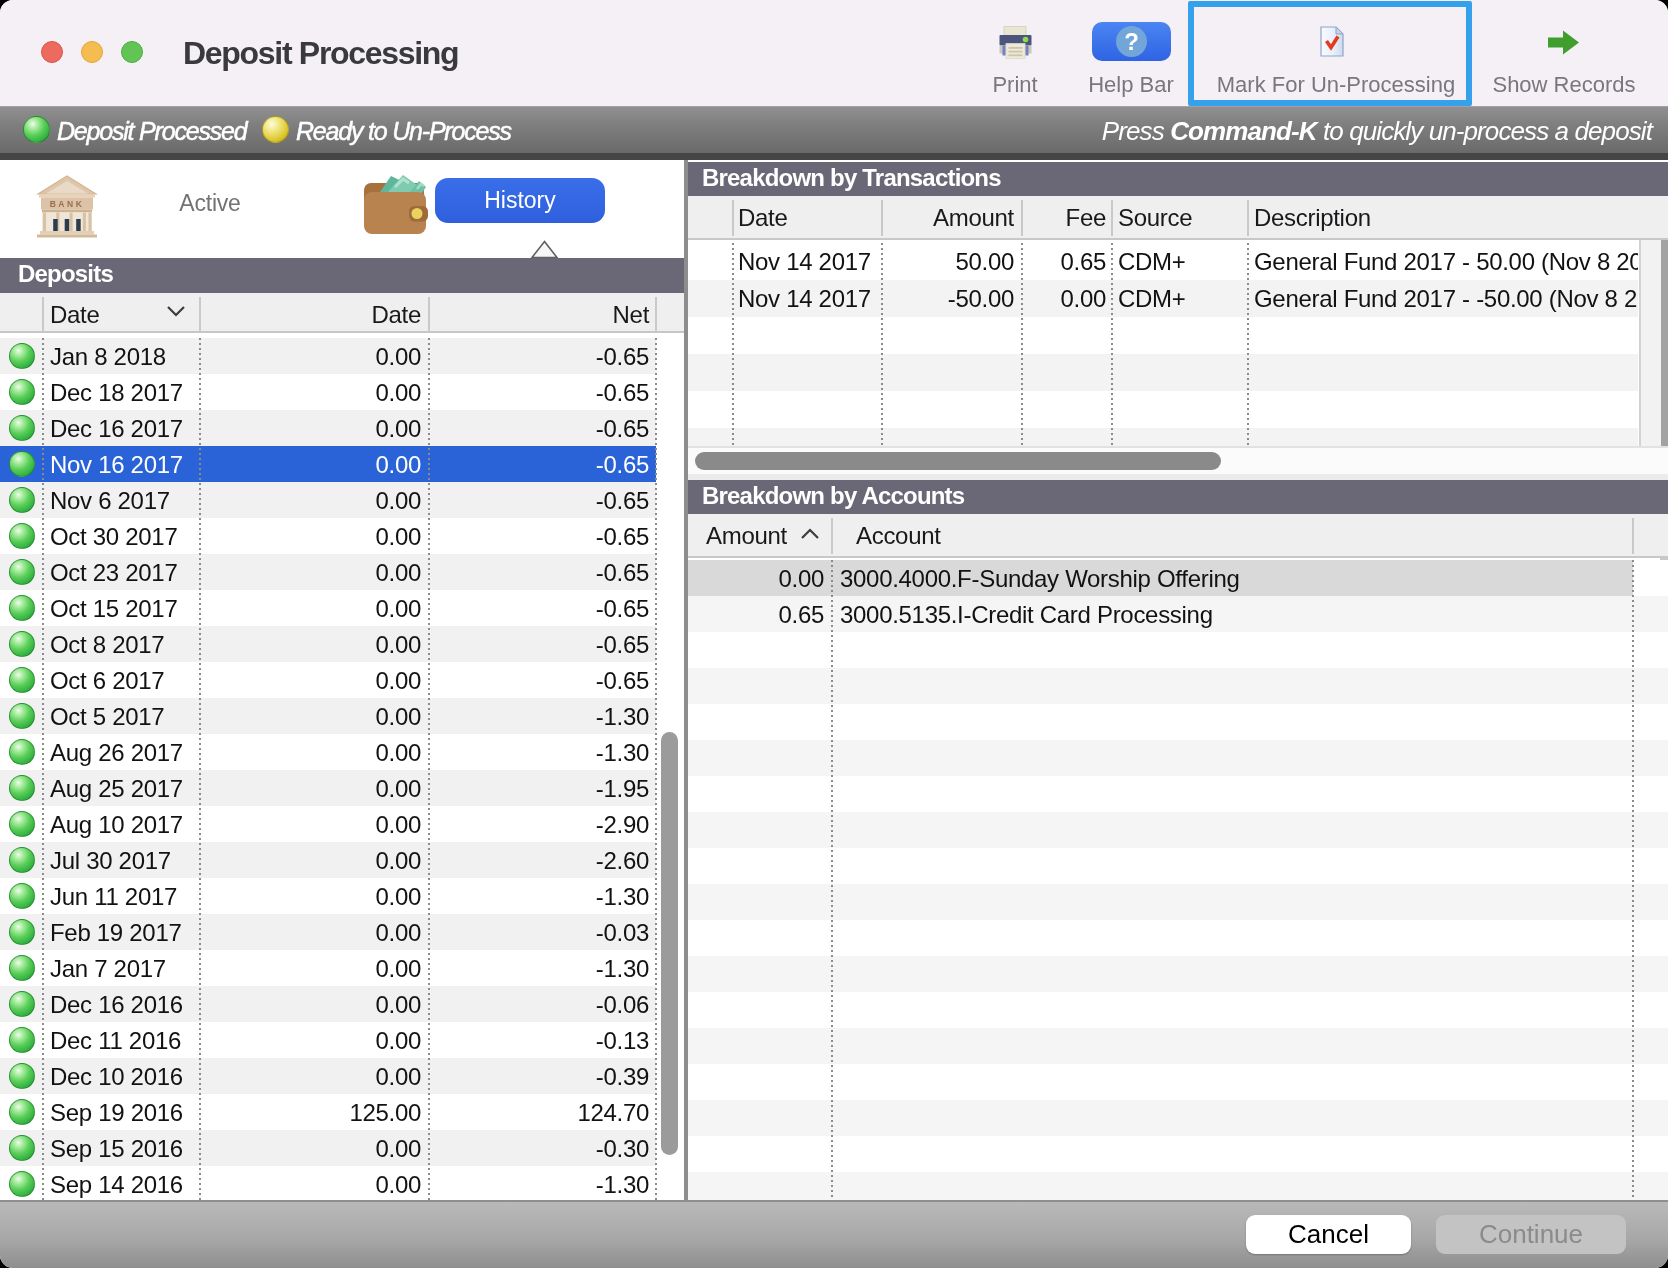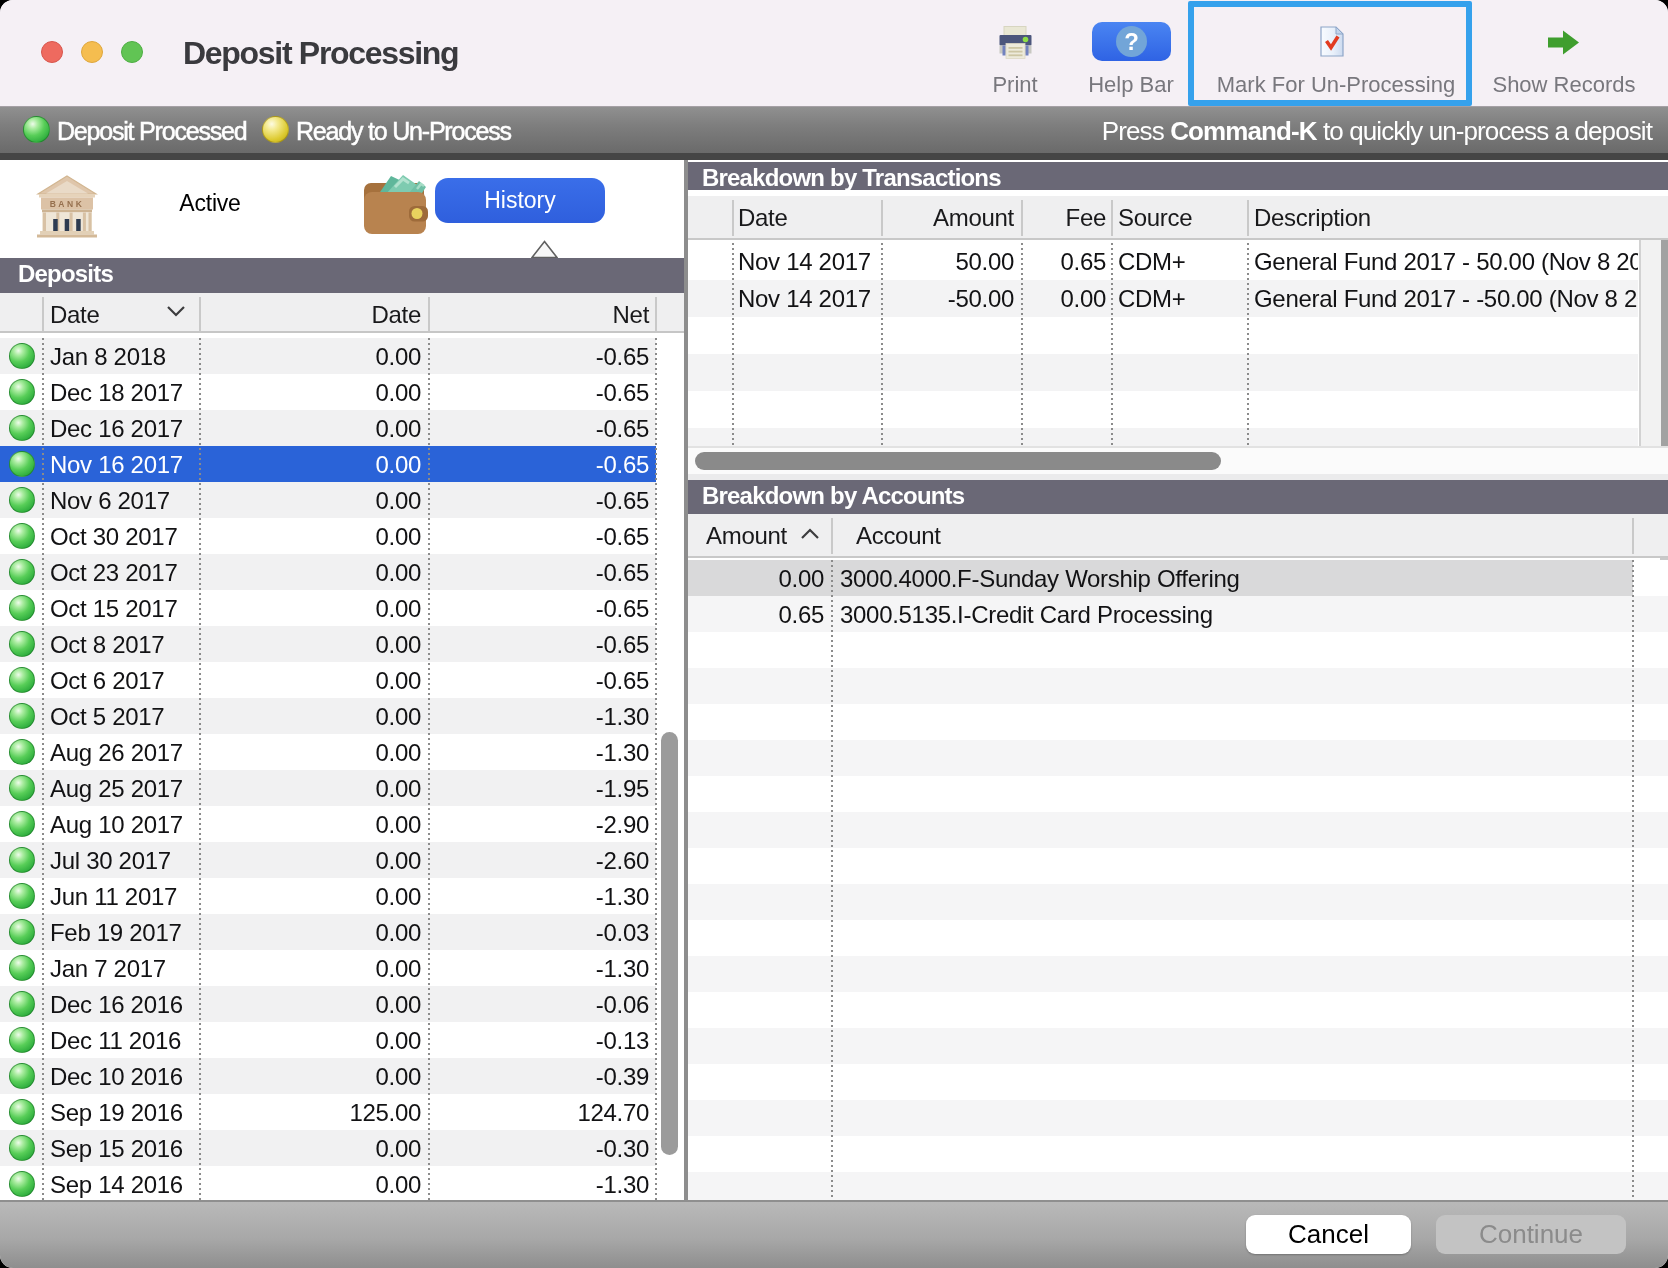--- a/index.html
+++ b/index.html
@@ -13,54 +13,54 @@
 #tl-y{left:81px;background:#f5bd4f;border:1px solid #dfa73c;}
 #tl-g{left:121px;background:#61c454;border:1px solid #4eae43;}
 #title{position:absolute;left:183px;top:35px;font-size:32px;font-weight:700;color:#3a3a3e;letter-spacing:-1.3px;}
 .tblabel{position:absolute;top:72px;font-size:22px;color:#78777d;text-align:center;}
 
 #focusbox{position:absolute;left:1188px;top:1px;width:284px;height:105px;border:6px solid #35a1ec;border-radius:2px;}
 
 #statusbar{position:absolute;left:0;top:106px;width:1668px;height:47px;
  background:linear-gradient(180deg,#909090 0%,#7e7e7e 40%,#6a6a6a 100%);
  border-top:1px solid #a5a0a5;}
-#statusbar .lbl{position:absolute;top:10px;font-size:25px;color:#fff;font-weight:400;letter-spacing:-1.2px;-webkit-text-stroke:0.5px #fff;}
+#statusbar .lbl{position:absolute;top:10px;font-size:25px;color:#fff;font-weight:400;letter-spacing:-1.2px;font-style:italic;-webkit-text-stroke:0.5px #fff;}
 .sball{position:absolute;top:9px;width:27px;height:27px;border-radius:50%;}
 #darksep{position:absolute;left:0;top:153px;width:1668px;height:7px;background:#454545;}
 
 .ball{width:26px;height:26px;border-radius:50%;}
 .gball{background:radial-gradient(circle at 35% 28%,#eefbea 0%,#a9ec9f 20%,#58ce58 48%,#2fae3e 78%,#1d9130 100%);border:1px solid rgba(25,115,35,.6);}
 .yball{background:radial-gradient(circle at 35% 28%,#fdfbe2 0%,#f4ea90 25%,#ddca30 65%,#b7a512 100%);border:1px solid rgba(140,120,10,.55);}
 .hdrbar{position:absolute;background:#6a6876;color:#fff;font-size:24px;font-weight:700;letter-spacing:-0.8px;}
 .hdrbar span{position:relative;top:2px;}
 .dot-v{position:absolute;width:2px;background-image:repeating-linear-gradient(to bottom,#8b8b8b 0px,#8b8b8b 2px,transparent 2px,transparent 5px);}
 .sep-v{position:absolute;width:2px;background:#c9c9c9;}
 
 #leftpane{position:absolute;left:0;top:160px;width:684px;height:1040px;background:#fff;overflow:hidden;}
 #divider{position:absolute;left:684px;top:160px;width:4px;height:1040px;background:#8d8d8d;}
-#active-lbl{position:absolute;left:145px;top:190px;width:130px;text-align:center;font-size:23px;letter-spacing:-0.2px;color:#000000;}
+#active-lbl{position:absolute;left:145px;top:190px;width:130px;text-align:center;font-size:23px;letter-spacing:-0.2px;color:#737373;}
 #histbtn{position:absolute;left:435px;top:178px;width:170px;height:45px;border-radius:13px;
  background:linear-gradient(180deg,#3a6ee9,#2f5fdd);color:#fff;font-size:23px;text-align:center;line-height:45px;}
 #depbar{left:0;top:258px;width:684px;height:35px;}
 #depbar span{margin-left:18px;}
 #dephdr{position:absolute;left:0;top:293px;width:684px;height:40px;background:#efeff0;border-bottom:2px solid #c6c6c6;}
 #dephdr .h{position:absolute;top:8px;font-size:24px;letter-spacing:-0.3px;color:#19191b;}
 .drow{position:absolute;left:0;width:656px;height:36px;font-size:24px;letter-spacing:-0.3px;color:#121214;}
 .drow.odd{background:#f1f1f2;}
 .drow.even{background:#fff;}
 .drow.sel{background:#2a63d8;color:#fff;}
 .drow .ball{position:absolute;left:9px;top:5px;}
 .drow .dd{position:absolute;left:50px;top:5px;}
 .drow .dg{position:absolute;left:199px;top:5px;width:222px;text-align:right;}
 .drow .dn{position:absolute;left:428px;top:5px;width:221px;text-align:right;}
 #lscroll{position:absolute;left:661px;top:732px;width:17px;height:423px;border-radius:9px;background:#9b9b9b;}
 
 #rightpane{position:absolute;left:688px;top:160px;width:980px;height:1040px;background:#fff;overflow:hidden;}
 
-#txbar{left:688px;top:162px;width:980px;height:28px;}
+#txbar{left:688px;top:162px;width:980px;height:34px;}
 #txbar span{margin-left:14px;}
 #txhdr{position:absolute;left:688px;top:196px;width:980px;height:44px;background:#efeff0;border-bottom:2px solid #c8c8c8;}
 .trow{position:absolute;left:688px;width:950px;}
 .trow.odd{background:#f3f3f4;}
 .trow.even{background:#fff;}
 .txt-row{position:absolute;font-size:24px;letter-spacing:-0.3px;color:#121214;height:37px;}
 #vtrack{position:absolute;left:1639px;top:196px;width:29px;height:250px;background:#f2f2f2;border-left:2px solid #d2d2d2;}
 #redge{position:absolute;left:1661px;top:196px;width:7px;height:278px;background:#a2a2a2;}
 #hscrollrow{position:absolute;left:688px;top:446px;width:980px;height:28px;background:#fbfbfb;border-top:2px solid #e2e2e2;}
 #hthumb{position:absolute;left:695px;top:452px;width:526px;height:18px;border-radius:9px;background:#8a8a8a;}

